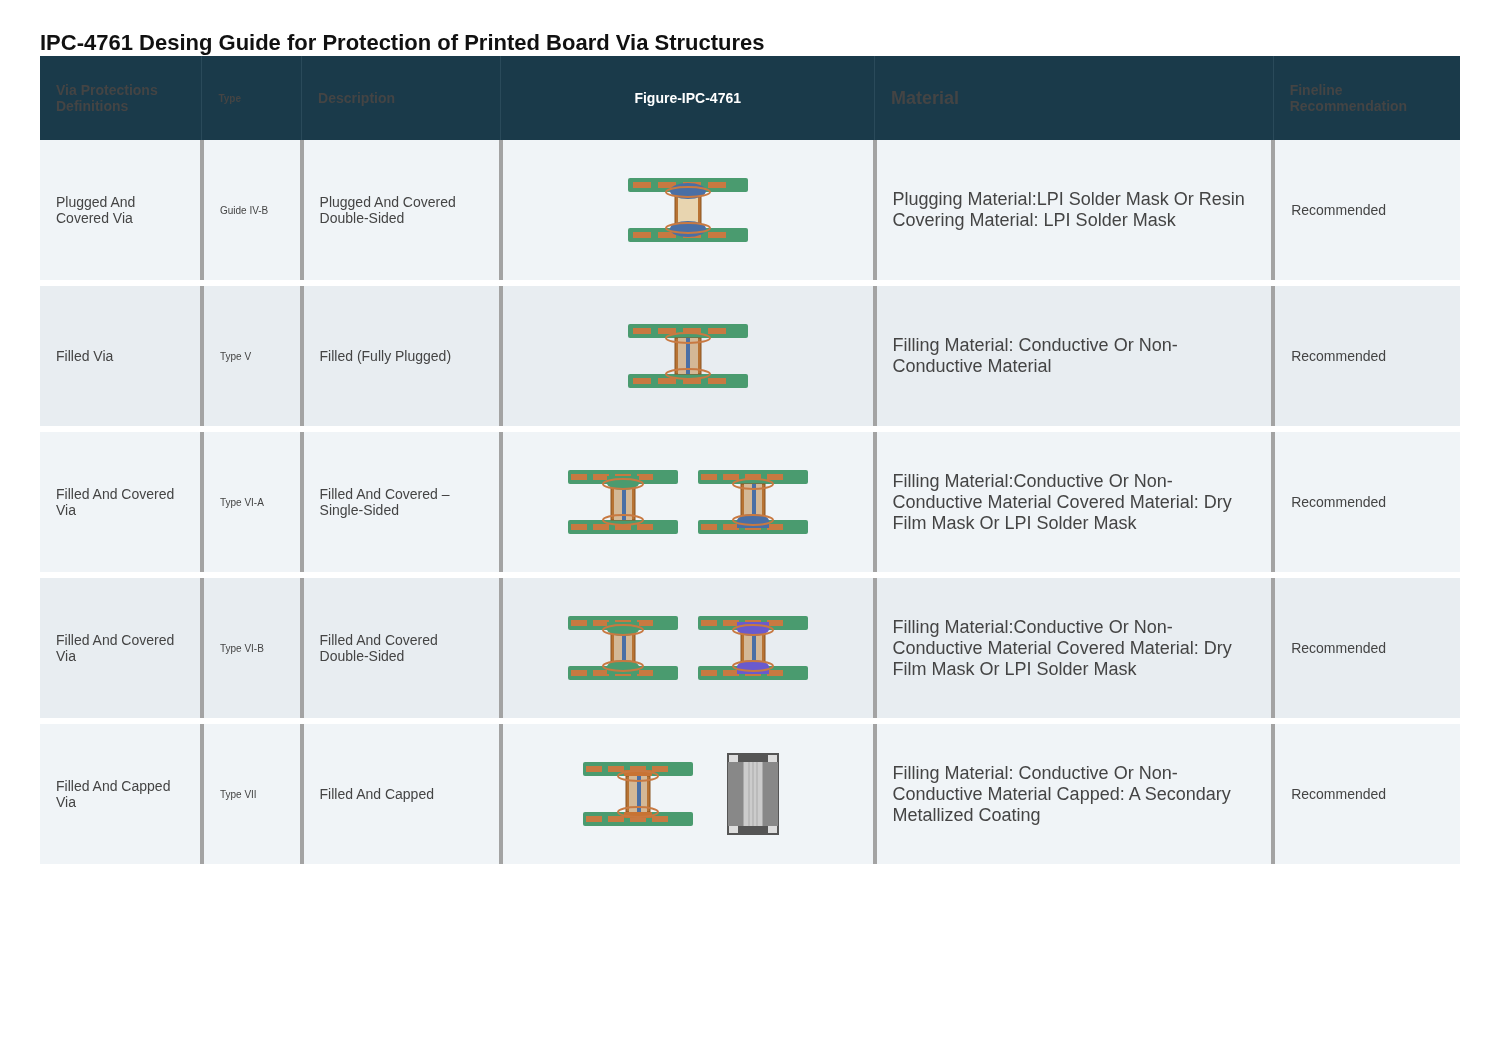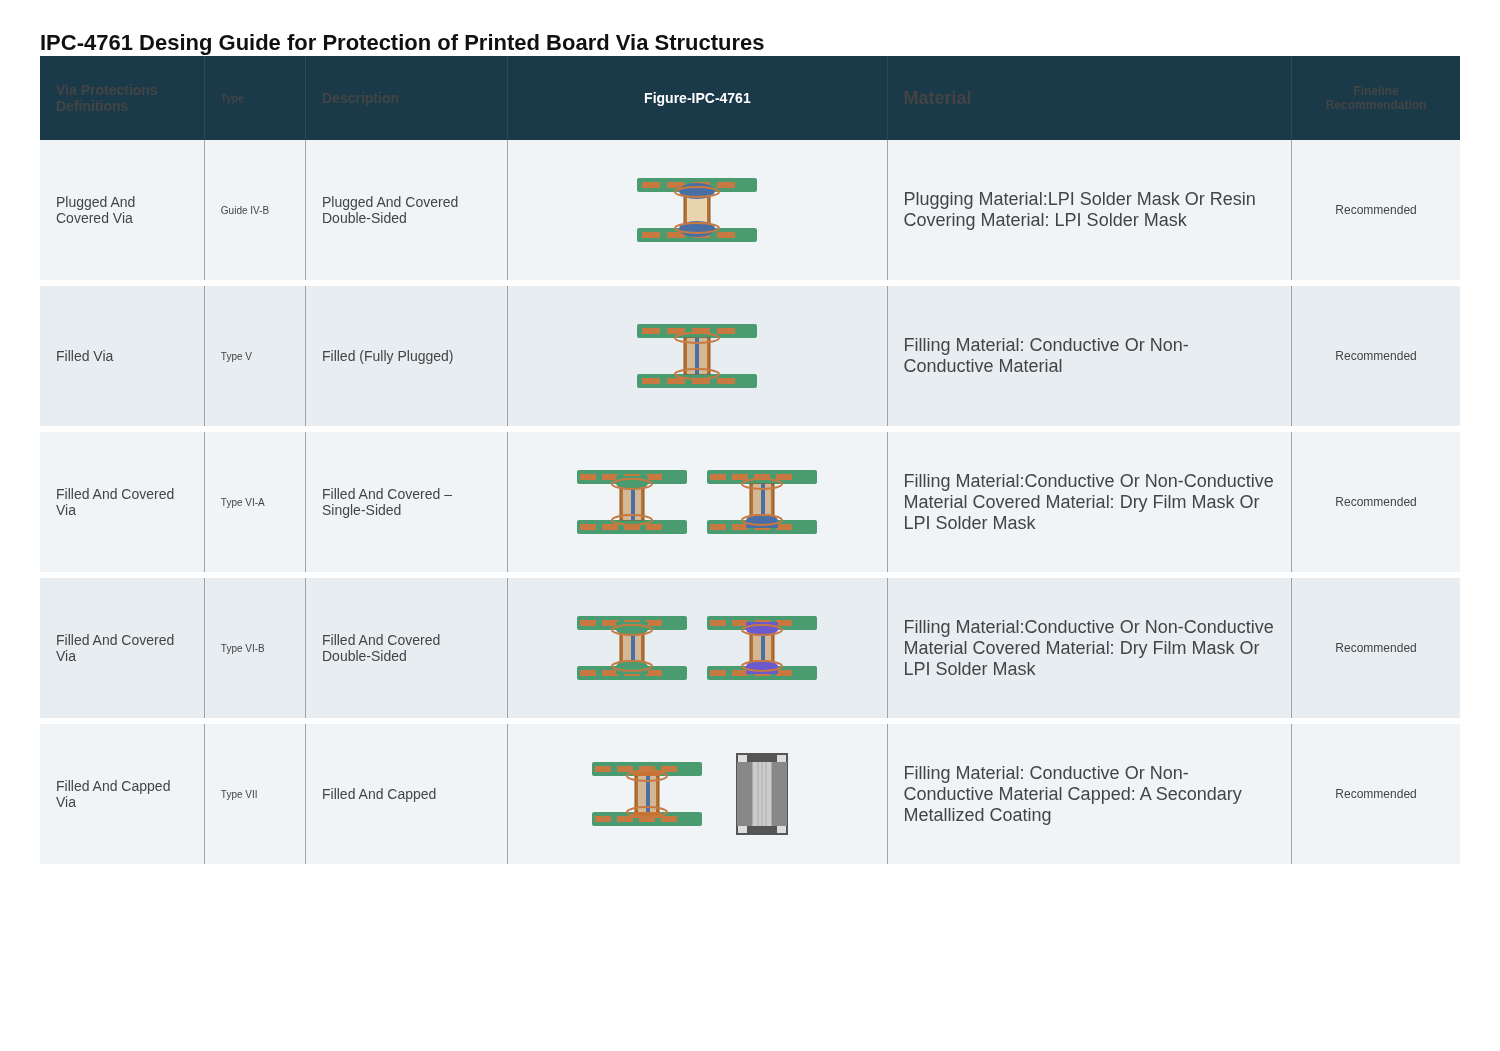--- a/index.html
+++ b/index.html
@@ -34,30 +34,30 @@
     tbody tr {
       background: #f0f4f7;
       border-bottom: 6px solid #fff;
     }
     tbody tr:nth-child(even) {
       background: #e8edf1;
     }
     tbody td {
       padding: 20px 16px;
       vertical-align: middle;
-      border-right: 1px solid #a3a3a3;
+      border-right: 4px solid #a3a3a3;
     }
     tbody td:last-child { border-right: none; }
 
     .col-via { width: 130px; font-size: 14px; color: #444; }
     .col-type { width: 80px; font-size: 10px; color: #444; }
     .col-desc { width: 160px; font-size: 14px; color: #444; }
     .col-figure { width: 300px; text-align: center; }
     .col-material { width: 320px; font-size: 18px; color: #444; }
-    .col-rec { width: 130px; font-size: 12px; color: #444; text-align: center; }
+    .col-rec { width: 130px; font-size: 14px; color: #444; text-align: left; }
 
     .figure-cell {
       display: flex;
       justify-content: center;
       align-items: center;
       gap: 10px;
     }
 
     
     

